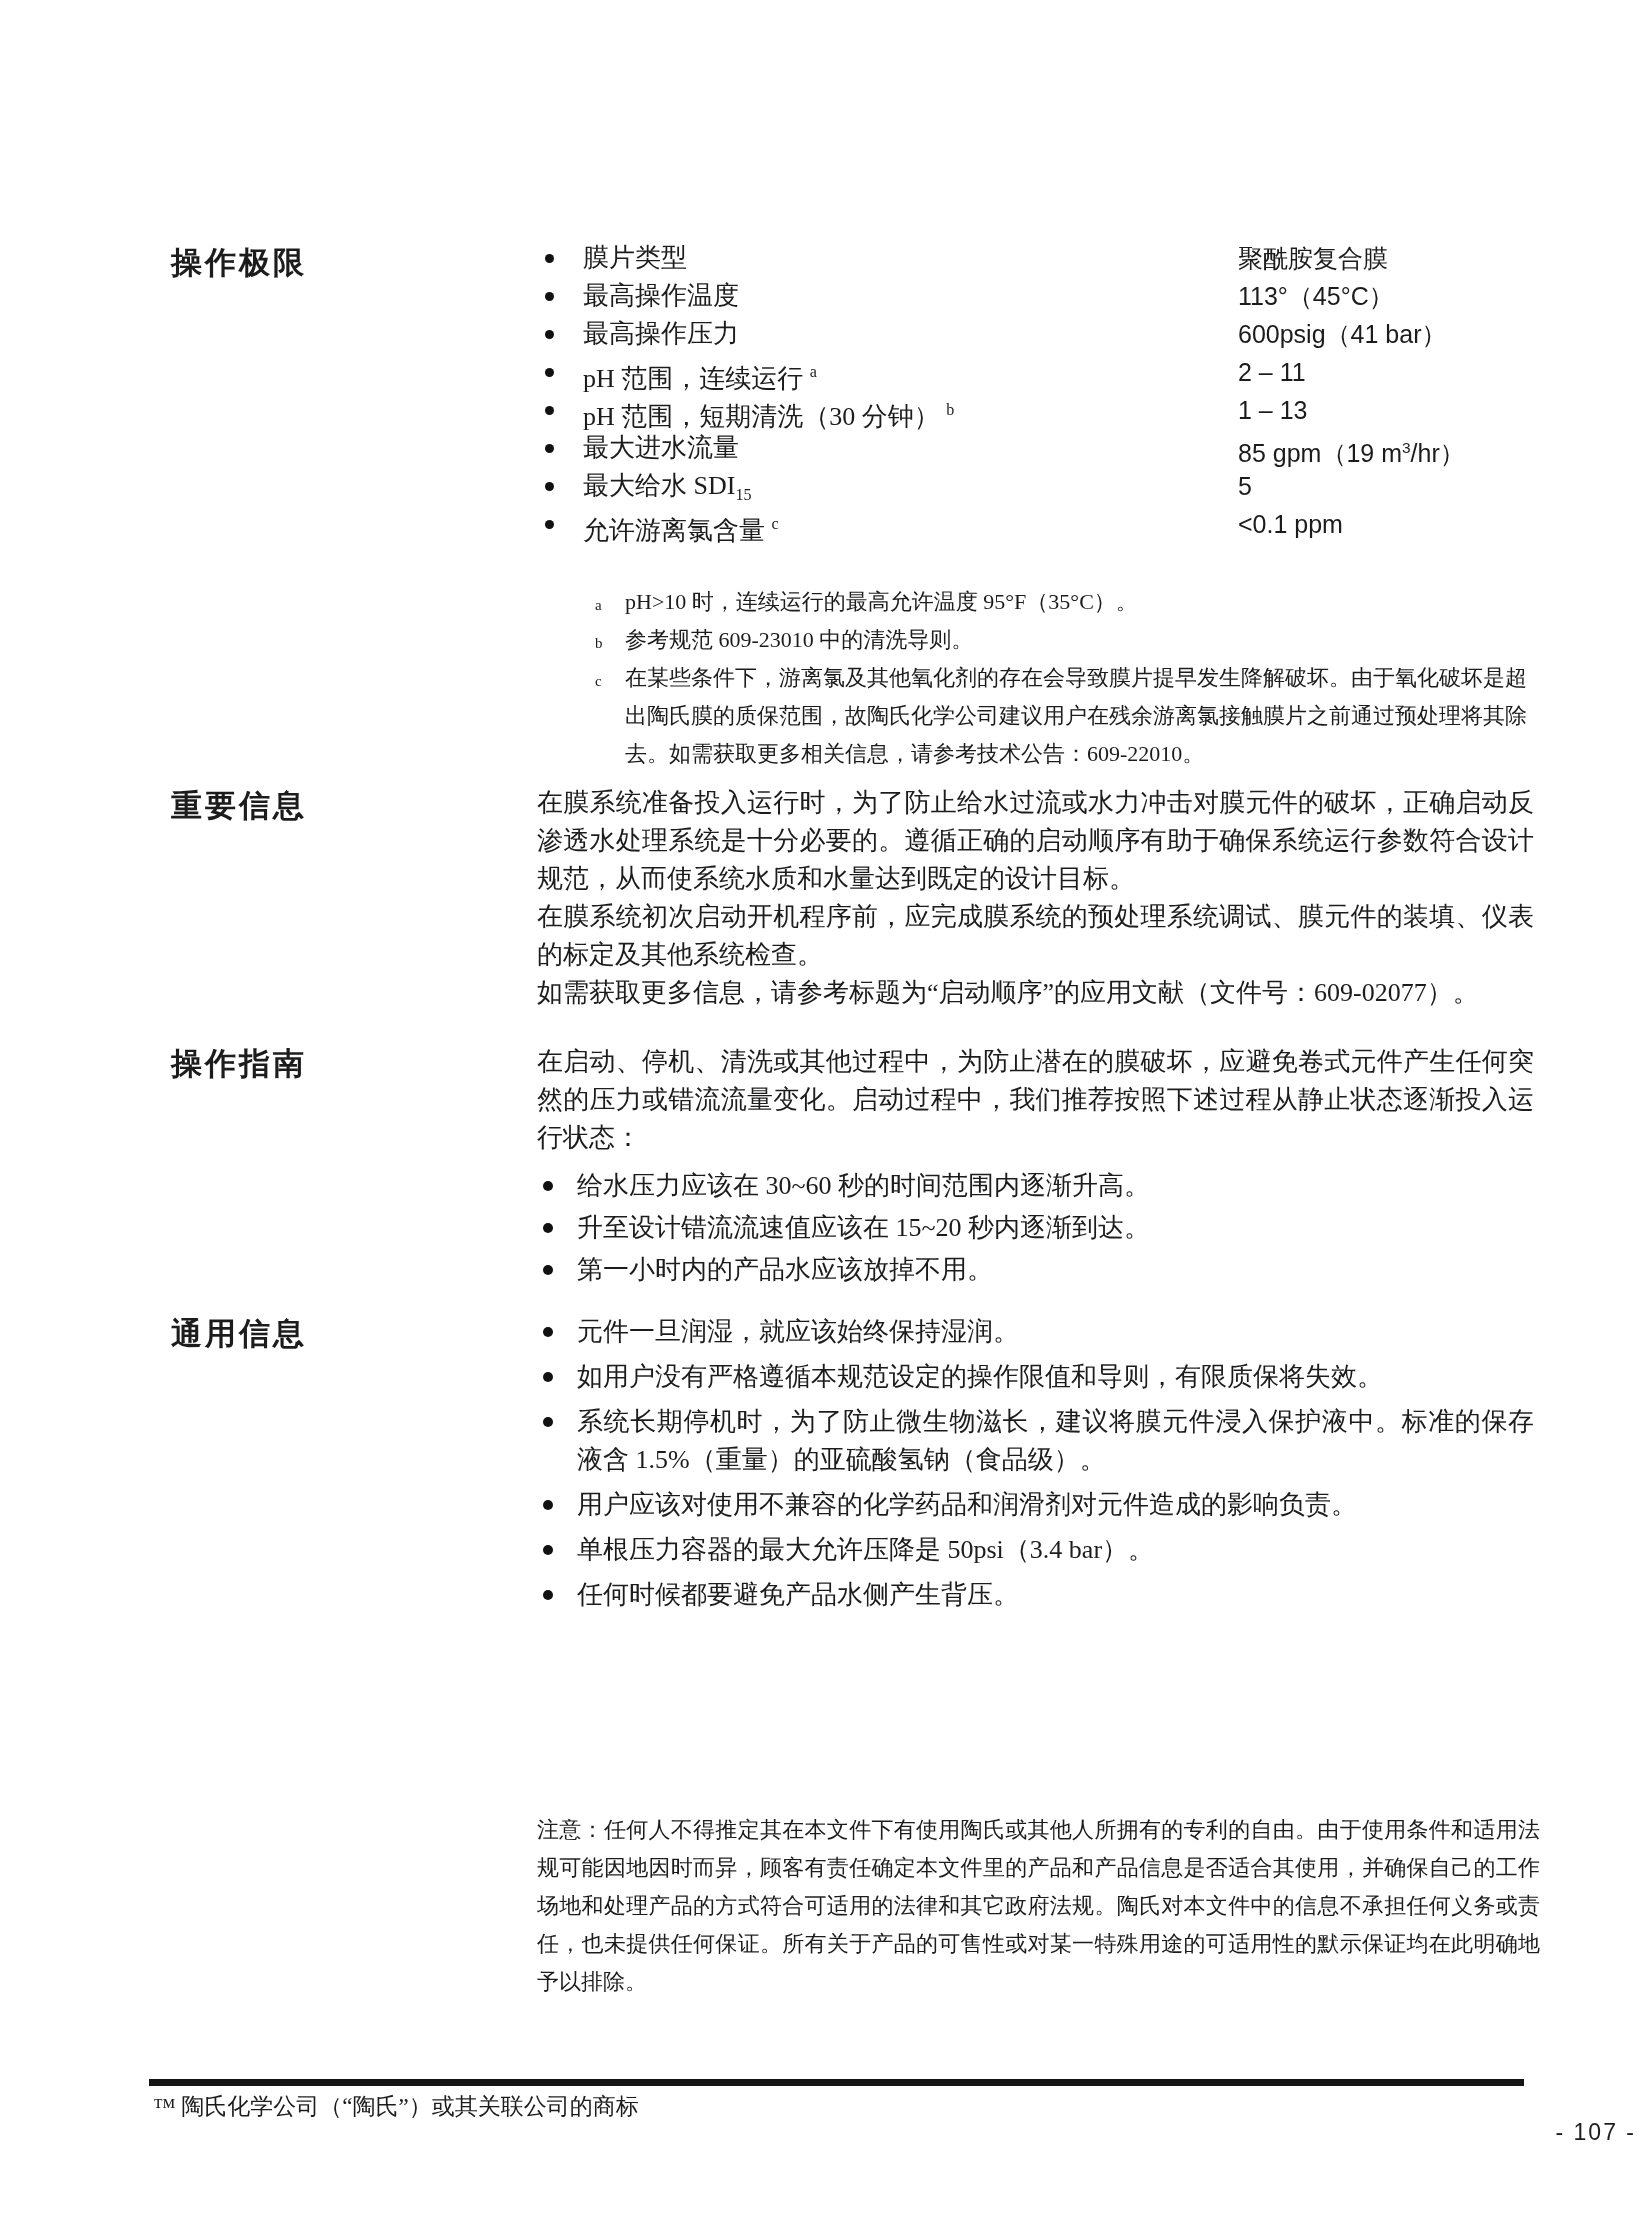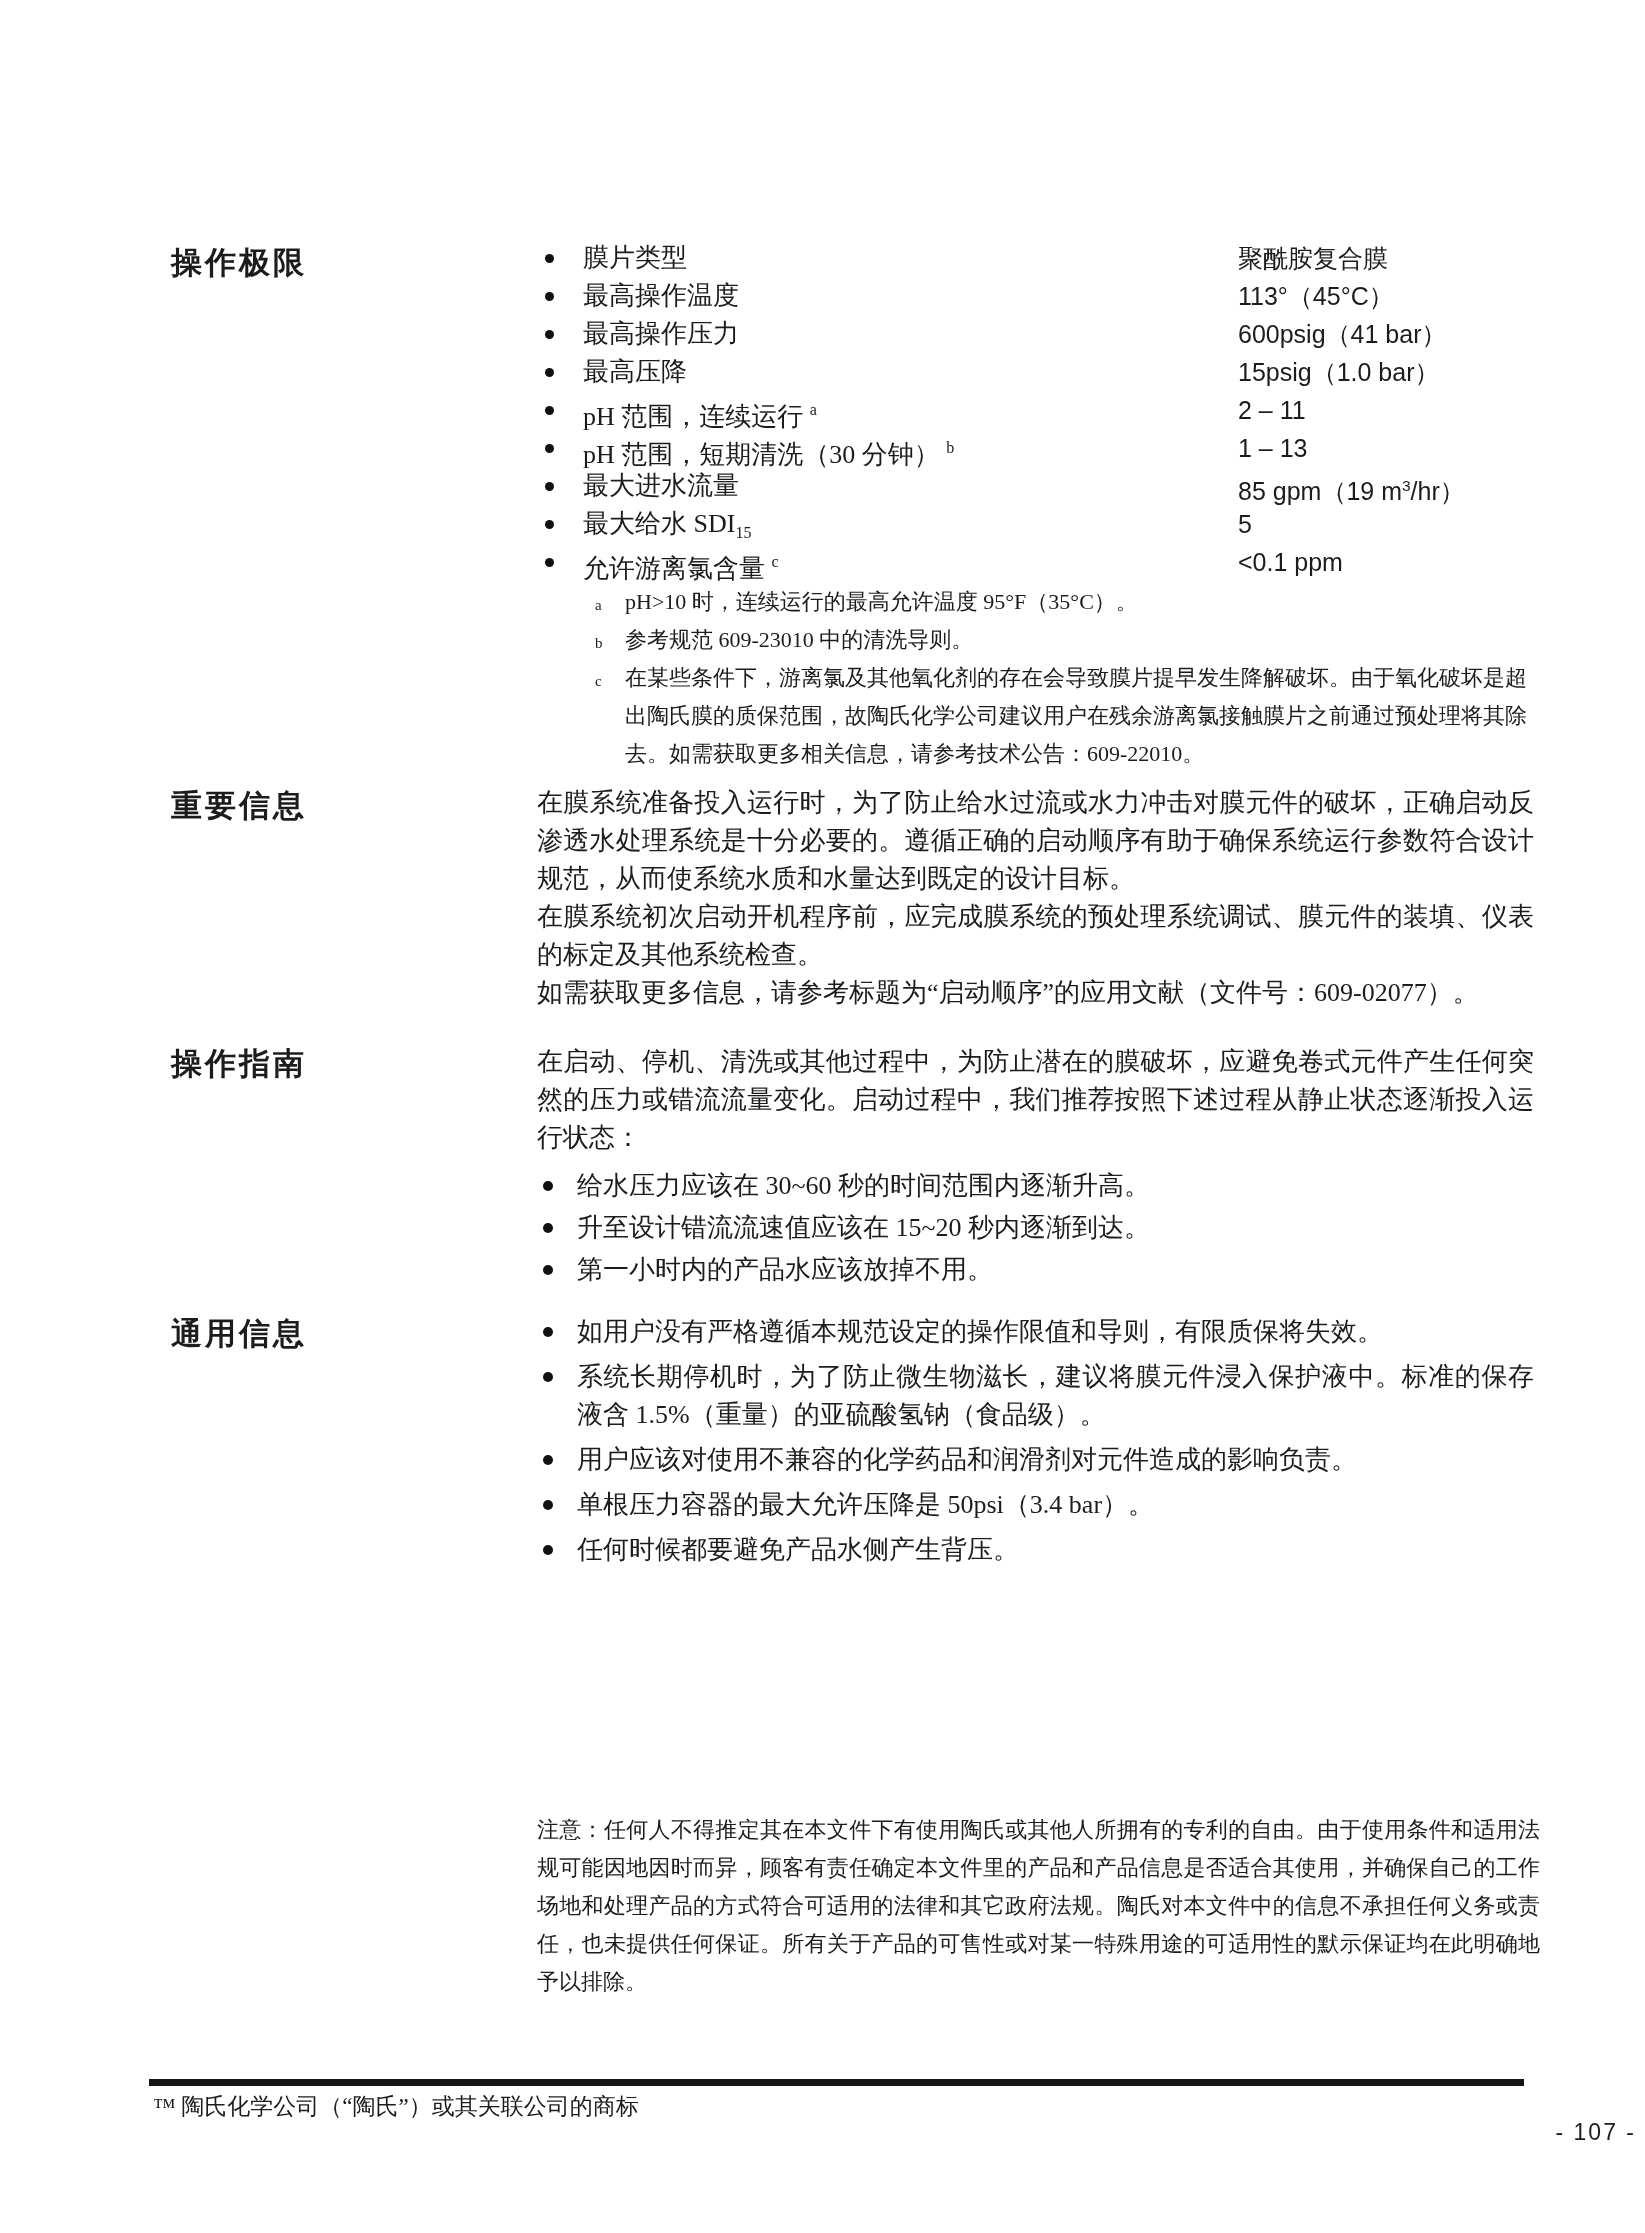--- a/index.html
+++ b/index.html
@@ -80,25 +80,20 @@
       <span class="lbl"><span>最高操作温度</span></span>
       <span class="val">113°（45°C）</span>
     </div>
 
     <div class="lim-row">
       <span class="dot"></span>
       <span class="lbl"><span>最高操作压力</span></span>
       <span class="val">600psig（41 bar）</span>
     </div>
 
-    <div class="lim-row">
-      <span class="dot"></span>
-      <span class="lbl"><span>最高压降</span></span>
-      <span class="val">15psig（1.0 bar）</span>
-    </div>
 
     <div class="lim-row">
       <span class="dot"></span>
       <span class="lbl"><span>pH 范围，连续运行</span> <sup>a</sup></span>
       <span class="val">2 – 11</span>
     </div>
 
     <div class="lim-row">
       <span class="dot"></span>
       <span class="lbl"><span>pH 范围，短期清洗（30 分钟）</span> <sup>b</sup></span>
@@ -159,20 +154,24 @@
       <div class="g-bullet">
         <span class="dot"></span>
         <span>第一小时内的产品水应该放掉不用。</span>
       </div>
     </div>
   </div>
 
   <div class="body-col" id="general-body">
     <div class="g-bullet">
       <span class="dot"></span>
+      <span>元件一旦润湿，就应该始终保持湿润。</span>
+    </div>
+    <div class="g-bullet">
+      <span class="dot"></span>
       <span>如用户没有严格遵循本规范设定的操作限值和导则，有限质保将失效。</span>
     </div>
     <div class="g-bullet">
       <span class="dot"></span>
       <span>系统长期停机时，为了防止微生物滋长，建议将膜元件浸入保护液中。标准的保存液含 1.5%（重量）的亚硫酸氢钠（食品级）。</span>
     </div>
     <div class="g-bullet">
       <span class="dot"></span>
       <span>用户应该对使用不兼容的化学药品和润滑剂对元件造成的影响负责。</span>
     </div>

